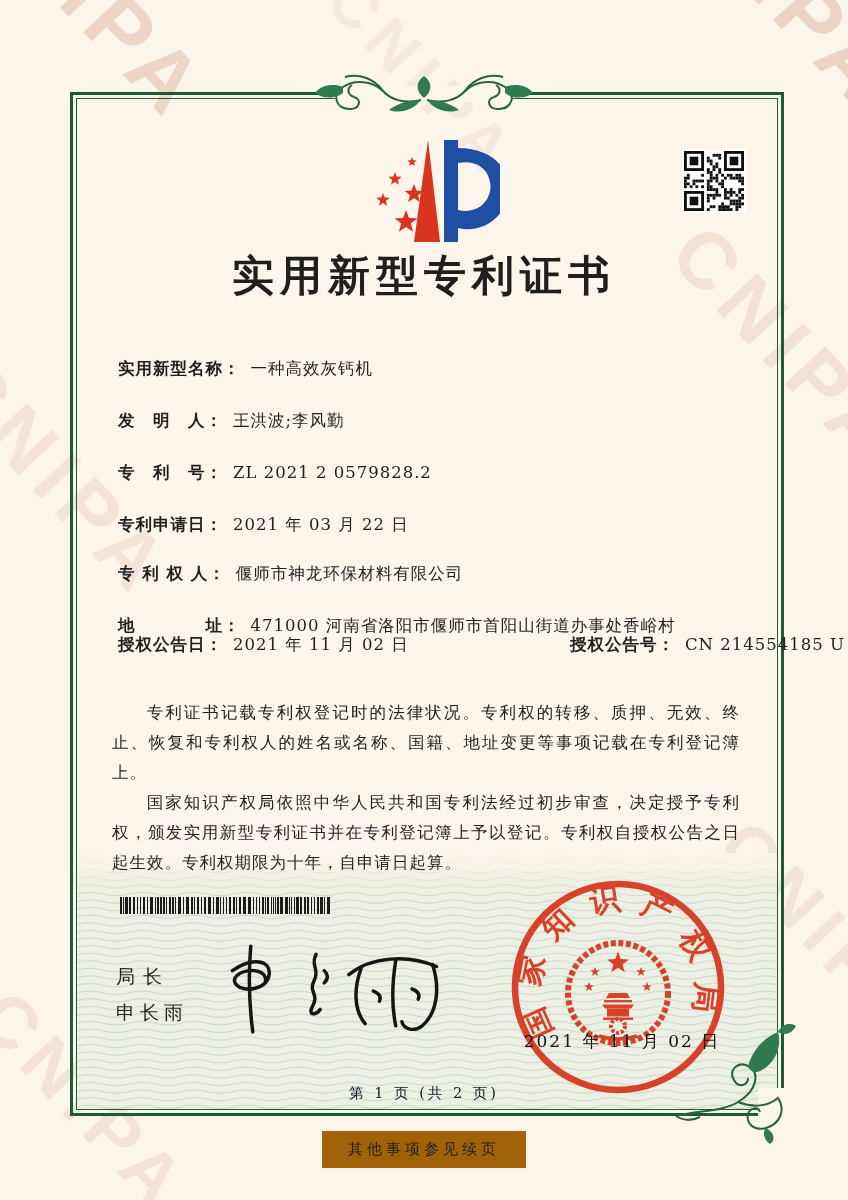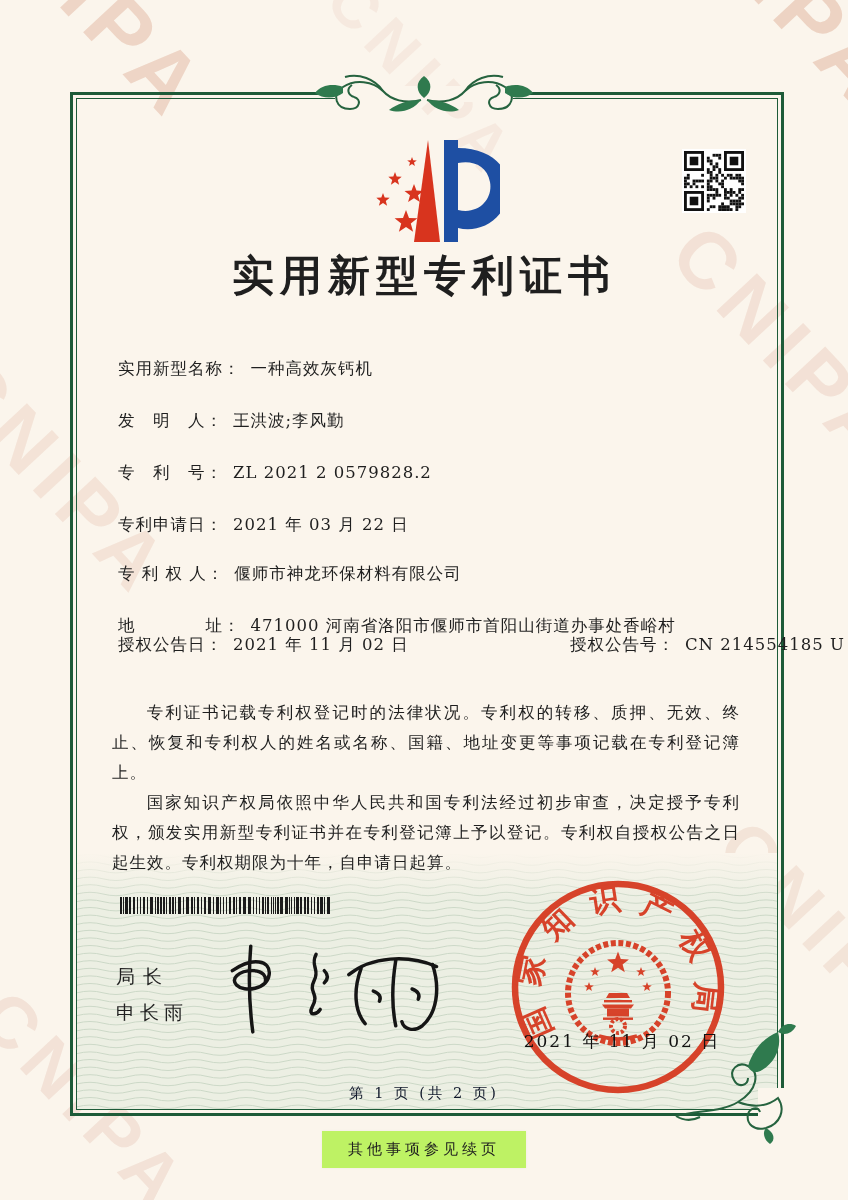--- a/index.html
+++ b/index.html
@@ -17,35 +17,35 @@
   
   .band{position:absolute;left:77px;top:853px;width:700px;height:256px;z-index:1;overflow:hidden;}
   .band::before{content:"";position:absolute;left:0;top:0;right:0;height:46px;
                 background:linear-gradient(#fbf5ec,rgba(251,245,236,0));z-index:1;}
   .cert-no{position:absolute;left:118px;top:142px;font-size:16px;letter-spacing:3px;z-index:3;}
   .logo{position:absolute;left:350px;top:136px;z-index:3;}
   .qr{position:absolute;left:682px;top:149px;z-index:3;background:#fff;padding:2px;}
   .title{position:absolute;left:0;right:0;top:248px;text-align:center;font-size:42px;
          font-weight:bold;letter-spacing:6px;z-index:3;}
   .row{position:absolute;left:118px;font-size:16.5px;z-index:3;white-space:nowrap;}
-  .flabel{letter-spacing:1px;}
+  .flabel{letter-spacing:1px;font-weight:bold;}
   .fvalue{margin-left:10px;letter-spacing:1px;}
   .grant2{position:absolute;left:452px;top:0;}
   .paras{position:absolute;left:112px;top:698px;width:628px;z-index:3;}
   .paras p{margin:0;font-size:16.5px;line-height:1.82;text-indent:2.1em;letter-spacing:1px;text-align:justify;}
   .barcode{position:absolute;left:120px;top:897px;z-index:3;}
   .dir-title{position:absolute;left:116px;top:964px;font-size:19px;letter-spacing:8px;z-index:3;}
   .dir-name{position:absolute;left:116px;top:1000px;font-size:19px;letter-spacing:5px;z-index:3;}
   .sig{position:absolute;left:218px;top:940px;z-index:3;}
   .seal{position:absolute;left:498px;top:867px;z-index:3;opacity:.95;}
   .seal-date{position:absolute;left:512px;top:1030px;width:220px;text-align:center;
              font-size:17px;letter-spacing:2px;color:#111;z-index:4;}
   .pageinfo{position:absolute;left:0;right:0;top:1084px;text-align:center;font-size:14.5px;
             letter-spacing:3px;color:#0f172a;z-index:3;}
-  .contnote{position:absolute;left:50%;transform:translateX(-50%);top:1131px;background:#bef264;
+  .contnote{position:absolute;left:50%;transform:translateX(-50%);top:1131px;background:#a16207;
             padding:9px 26px;font-size:15px;letter-spacing:4px;z-index:3;box-shadow:0 0 2px rgba(0,0,0,.06);}
   .orn{position:absolute;z-index:4;pointer-events:none;}
 </style>
 </head>
 <body>
 
 <div class="page">
 
   <div class="wm" style="left:-70px;top:-58px;font-size:86px;color:rgba(208,140,110,0.30);">CNIPA</div>
   <div class="wm" style="left:620px;top:-70px;font-size:86px;color:rgba(208,140,110,0.32);">CNIPA</div>

